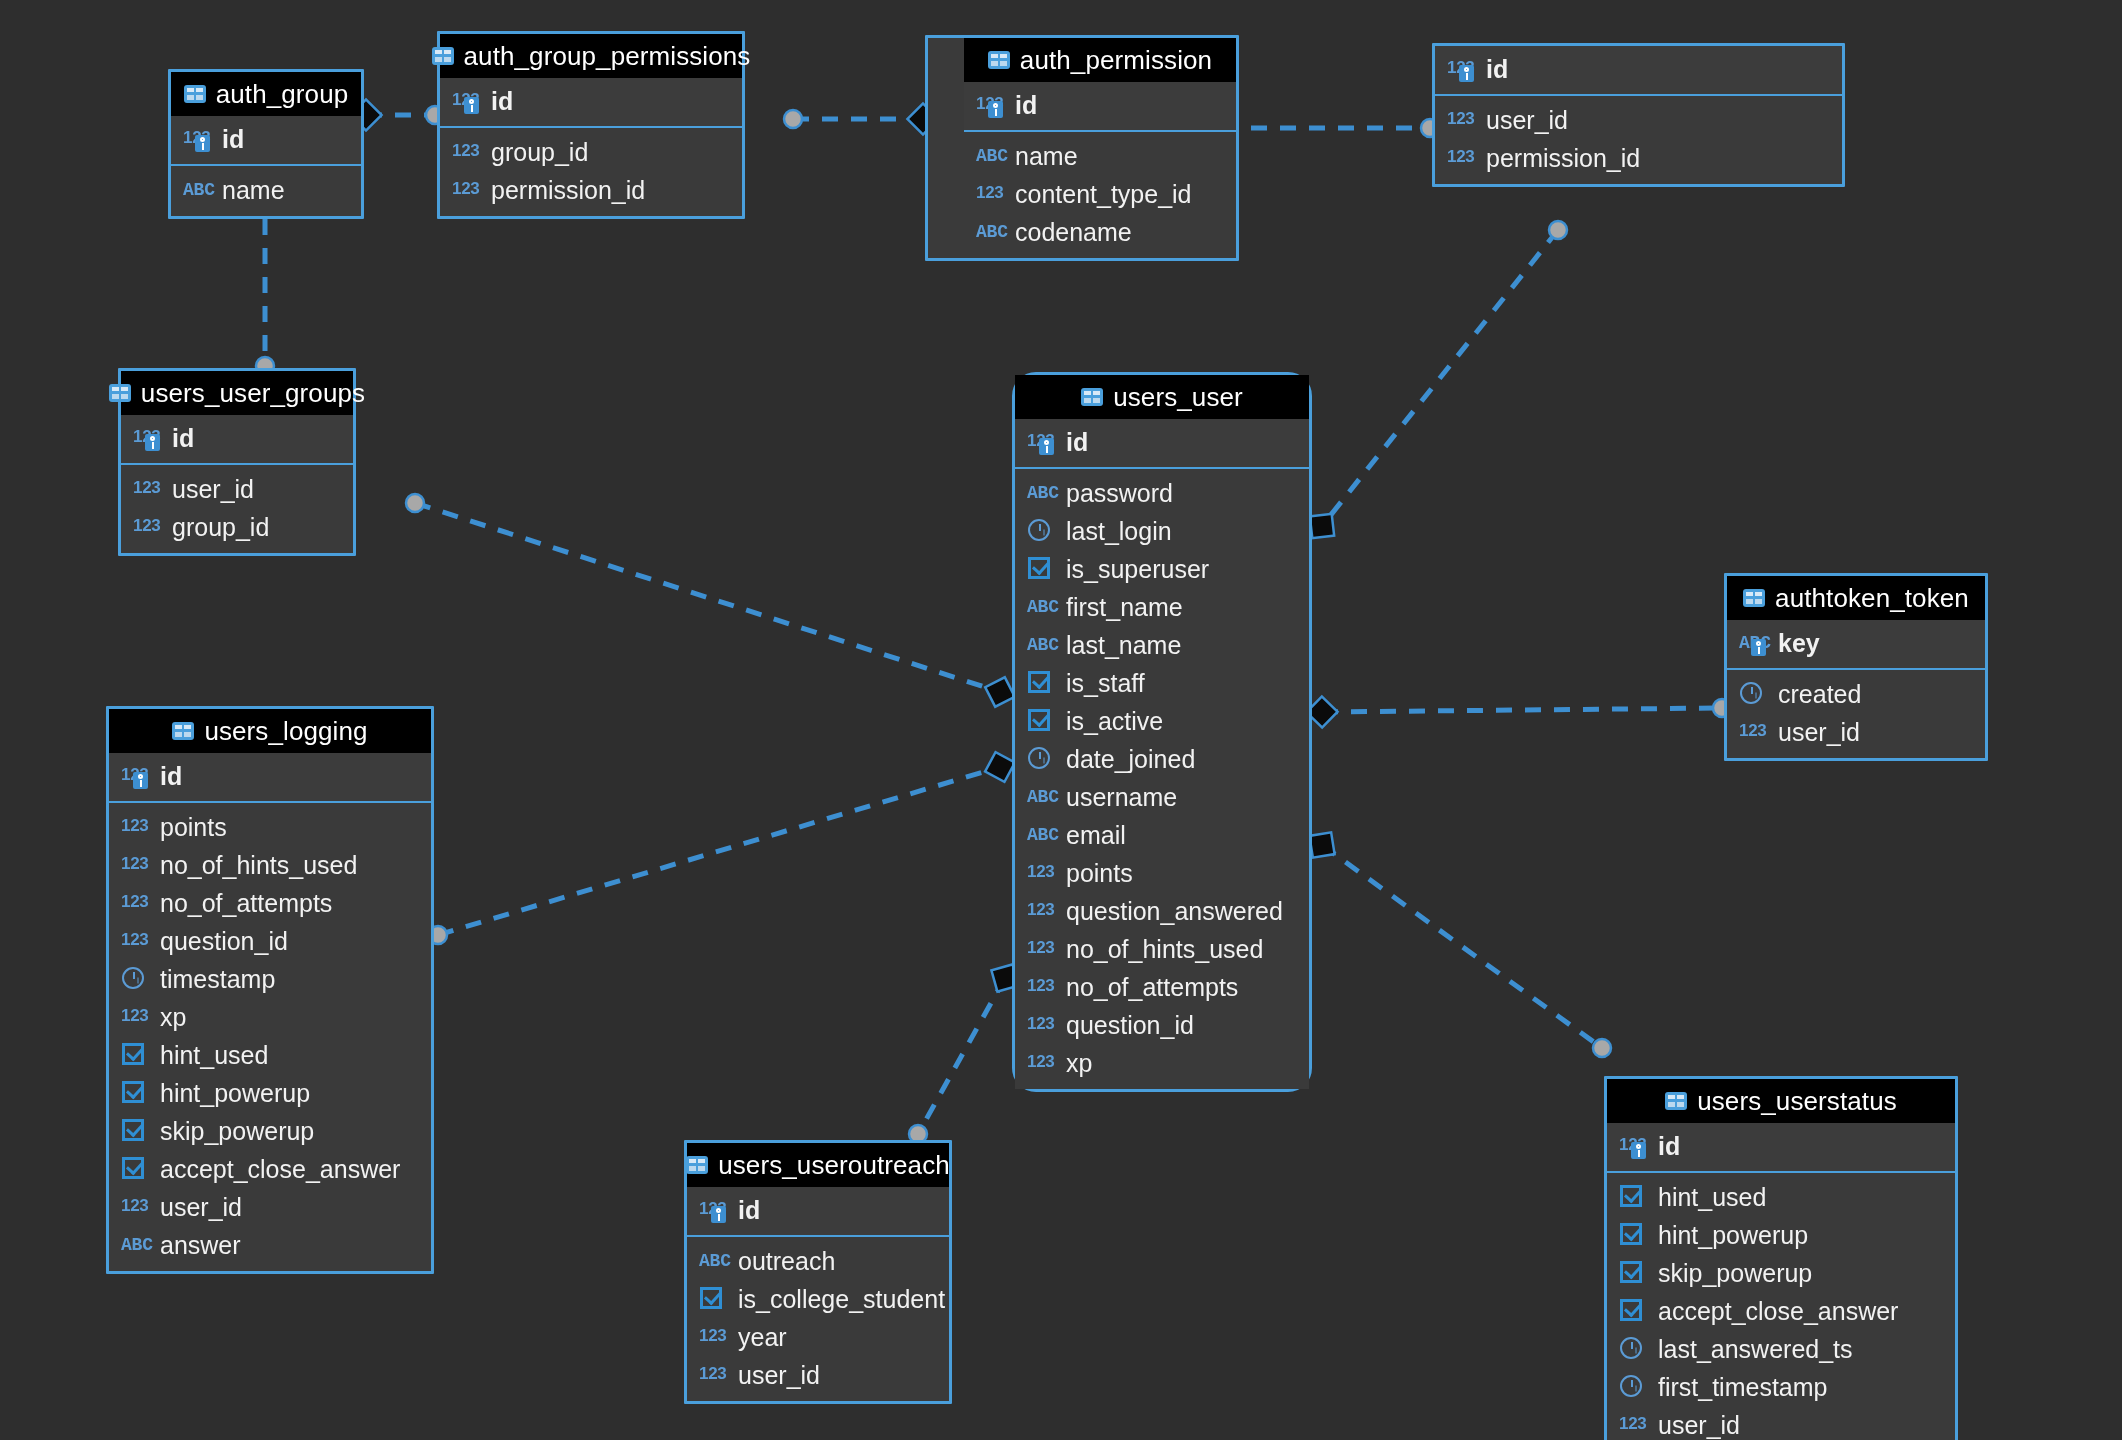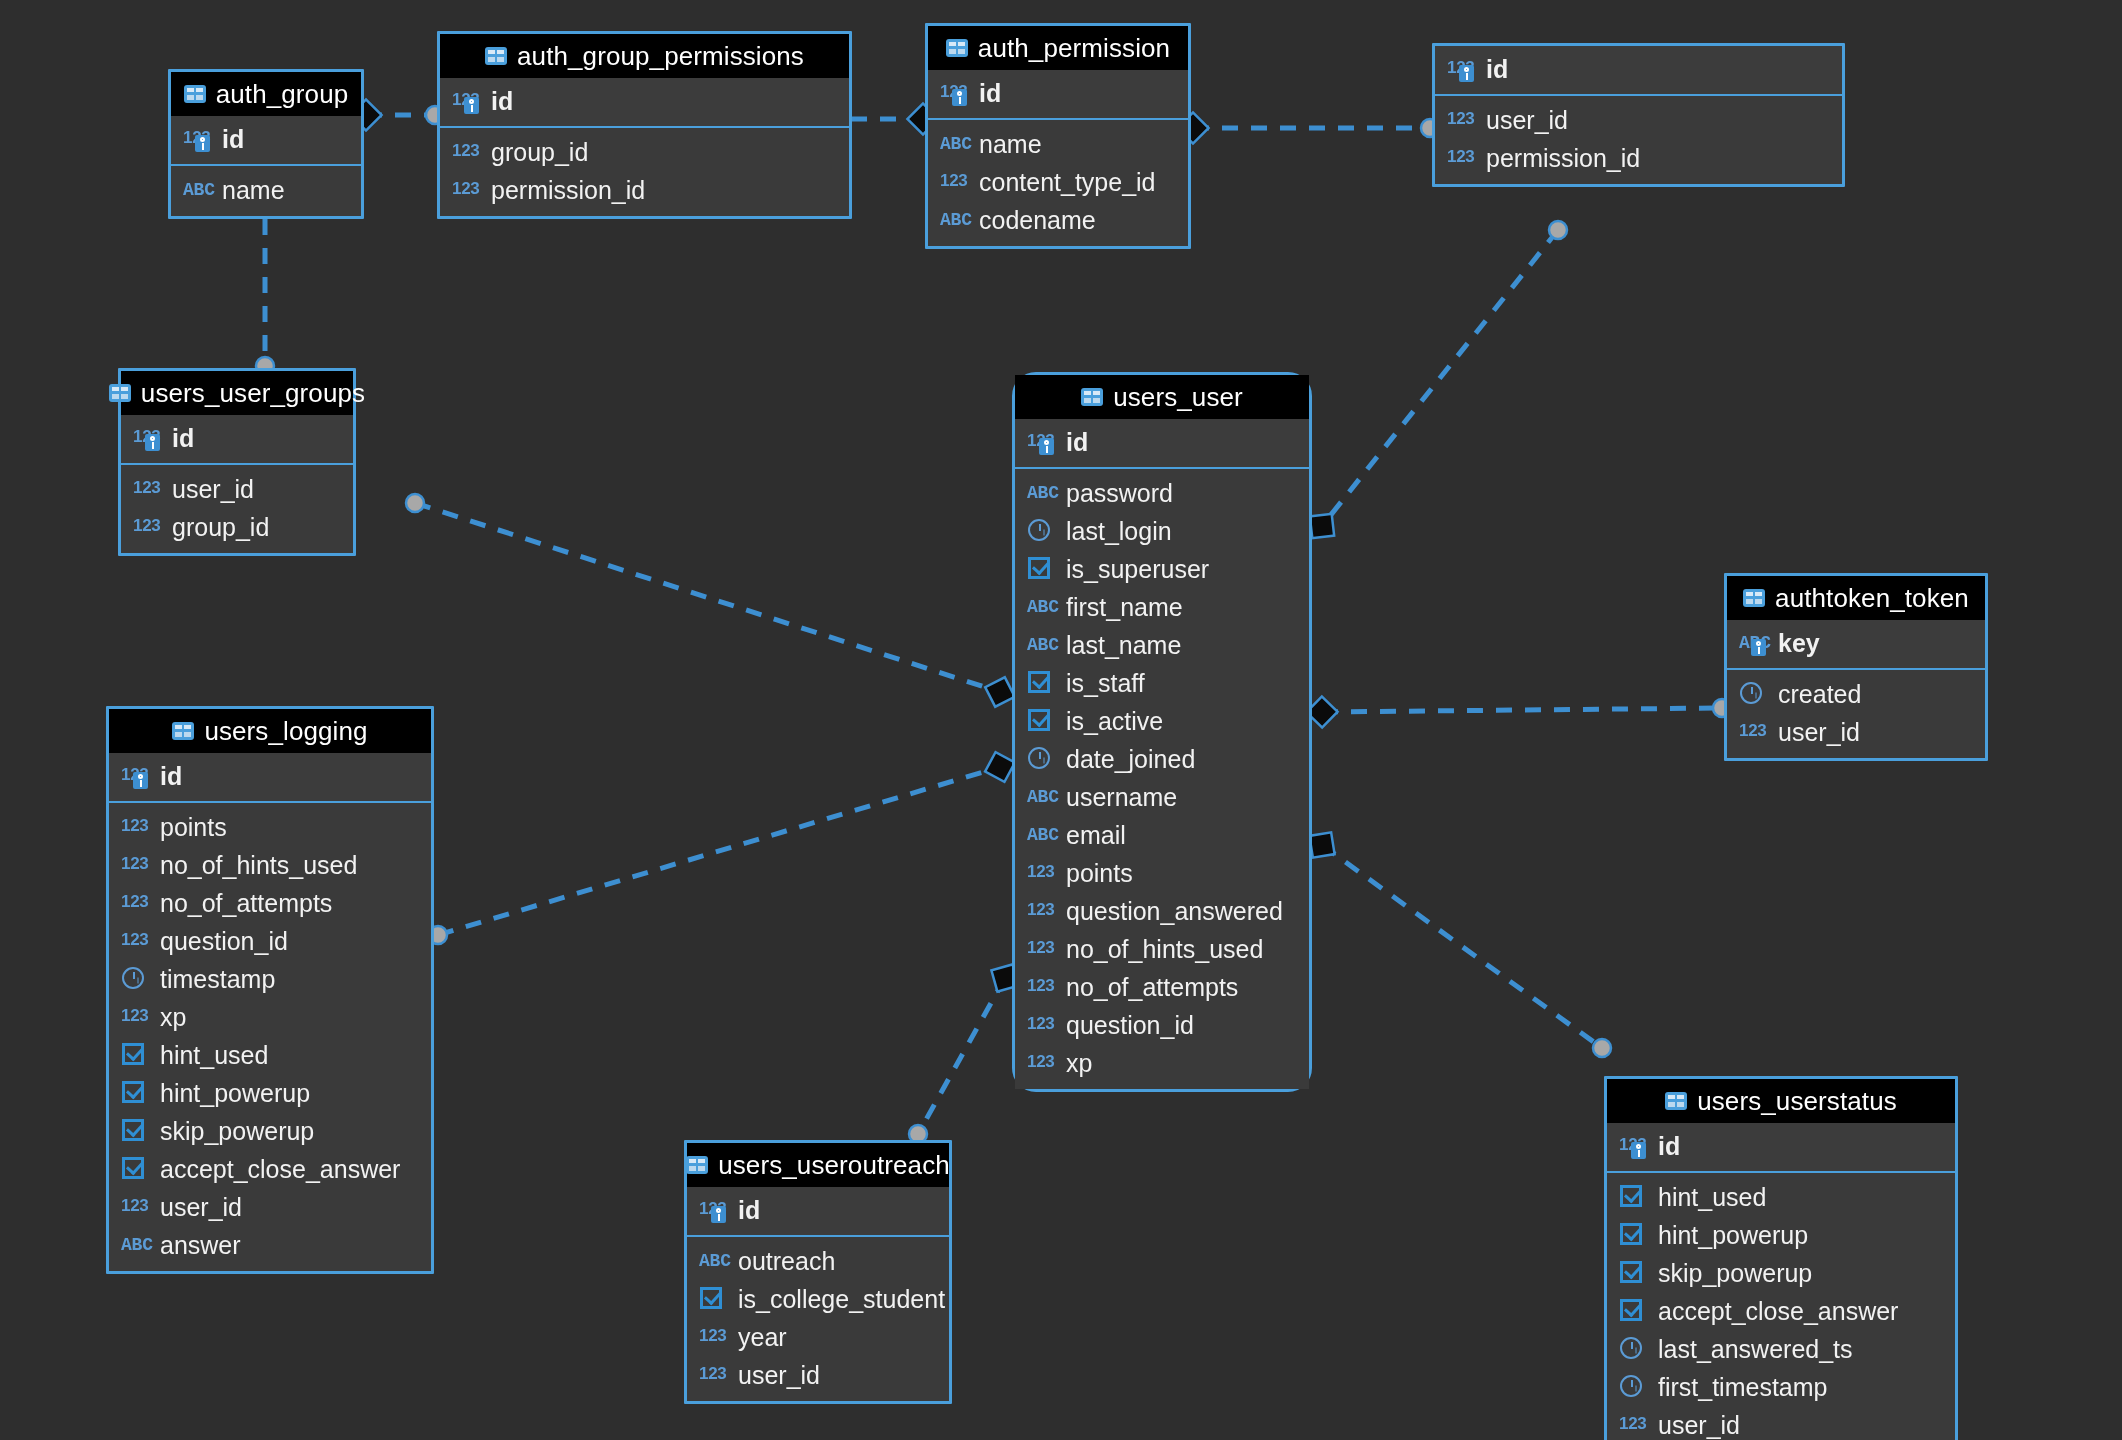--- a/index.html
+++ b/index.html
@@ -179,21 +179,21 @@
         </div>
         <div class="cols-sec">
           <div class="col">
             <span class="ico">
               <span class="abc">ABC</span>
             </span>
             <span>name</span>
           </div>
         </div>
       </div>
-      <div class="table" style="left: 437px; top: 31px; width: 415px;">
+      <div class="table" style="left: 437px; top: 31px; width: 308px;">
         <div class="thead">
           <span class="tbl-icon">
             <i class="a"></i>
             <i class="b"></i>
             <i class="c"></i>
             <i class="d"></i>
           </span>
           <span>auth_group_permissions</span>
         </div>
         <div class="pk-sec">
@@ -213,21 +213,21 @@
             <span>group_id</span>
           </div>
           <div class="col">
             <span class="ico">
               <span class="txt">123</span>
             </span>
             <span>permission_id</span>
           </div>
         </div>
       </div>
-      <div class="table" style="left: 925px; top: 23px; width: 266px;">
+      <div class="table" style="left: 925px; top: 35px; width: 314px; padding-left: 36px;">
         <div class="thead">
           <span class="tbl-icon">
             <i class="a"></i>
             <i class="b"></i>
             <i class="c"></i>
             <i class="d"></i>
           </span>
           <span>auth_permission</span>
         </div>
         <div class="pk-sec">

